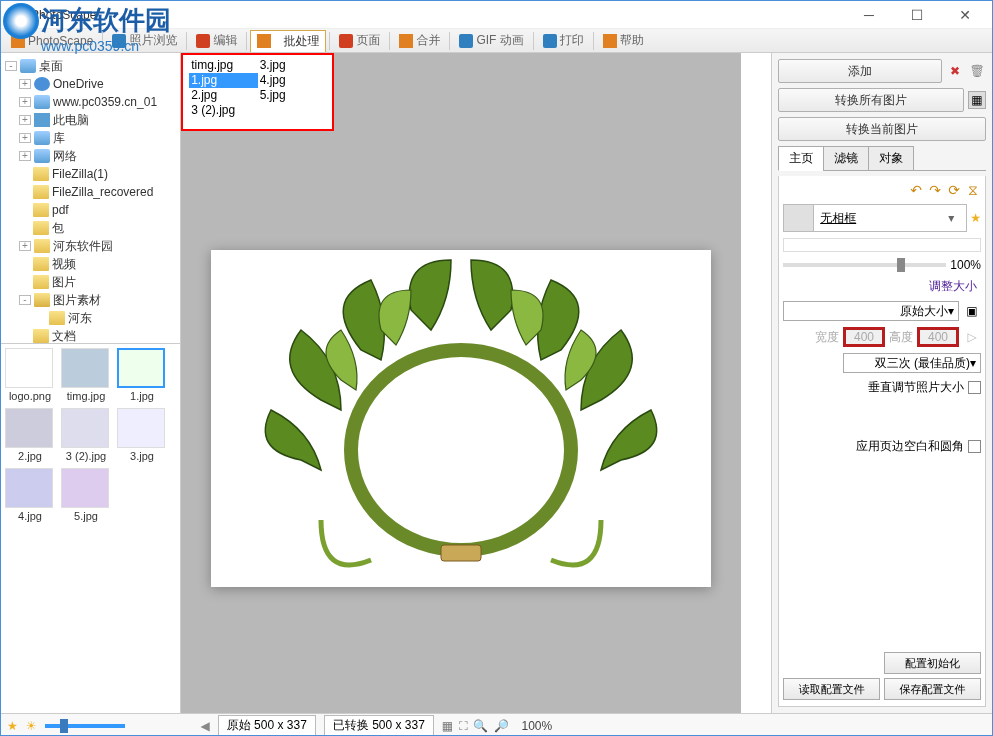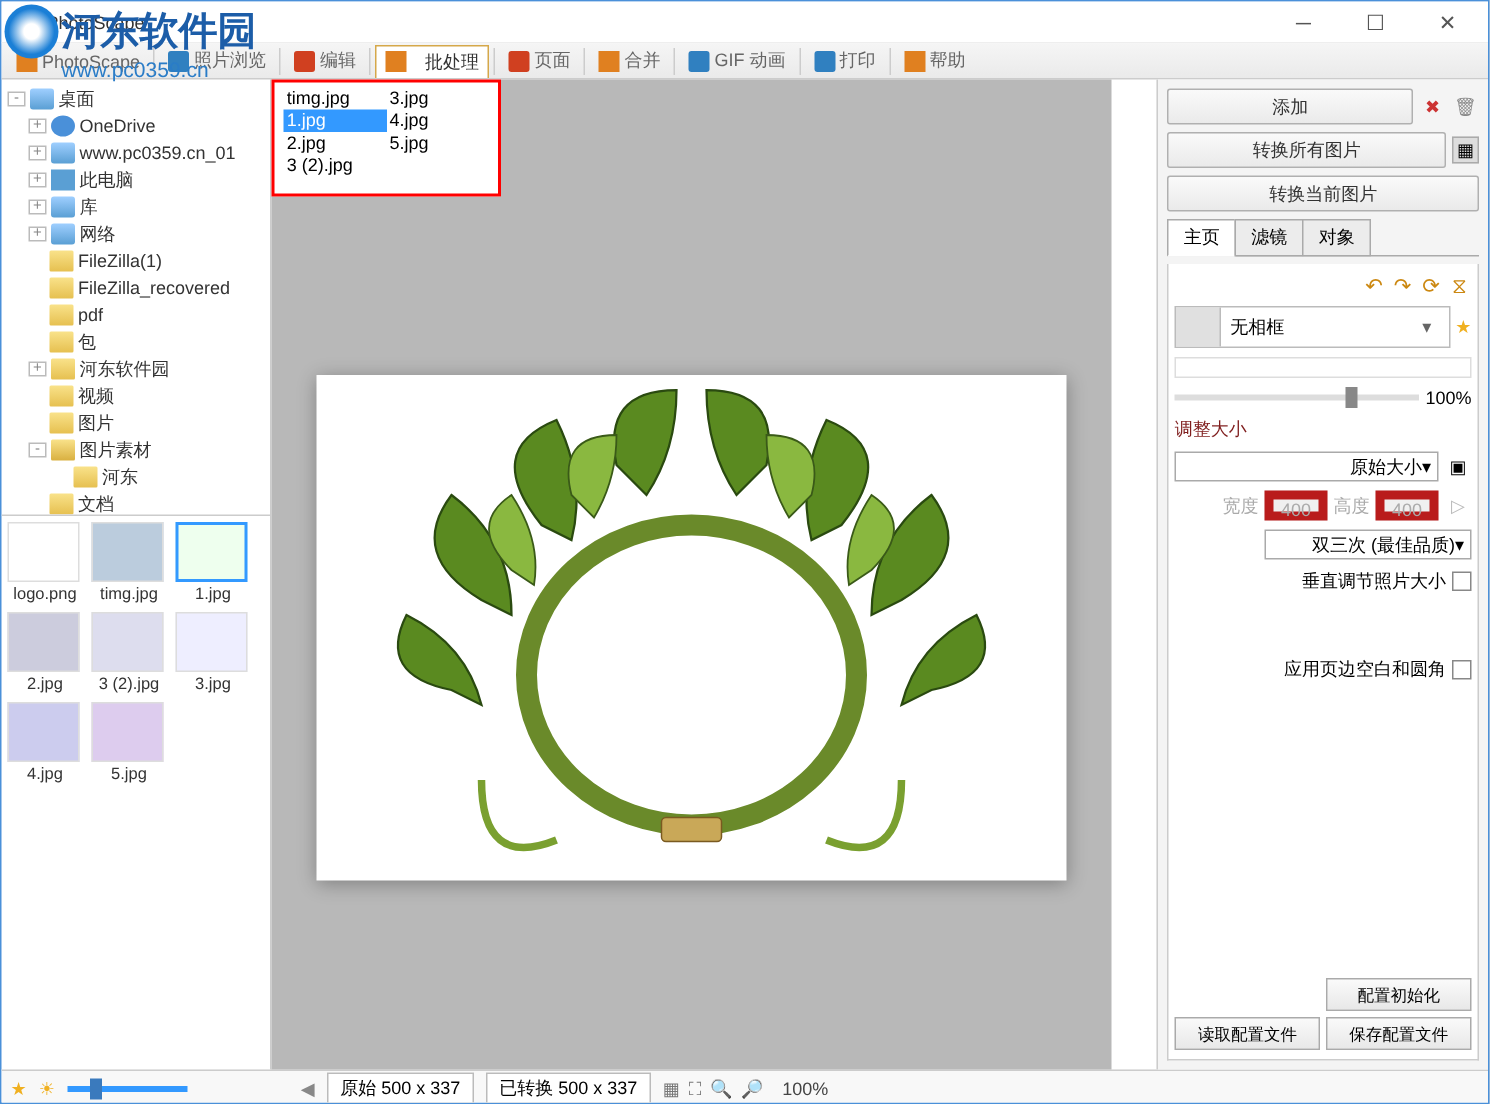--- a/index.html
+++ b/index.html
@@ -59,29 +59,29 @@
 .btn-row { display: flex; gap: 4px; align-items: center; }
 .icon-btn { width: 18px; height: 18px; display: flex; align-items: center; justify-content: center; cursor: pointer; }
 .small-tabs { display: flex; border-bottom: 1px solid #aaa; }
 .small-tab { padding: 3px 10px; border: 1px solid #aaa; background: #ececec; margin-right: -1px; margin-bottom: -1px; cursor: pointer; }
 .small-tab.active { background: #fff; border-bottom: 1px solid #fff; }
 .right-body { background: #fff; border: 1px solid #ccc; border-top: none; flex: 1; padding: 6px 4px; display: flex; flex-direction: column; gap: 6px; }
 .icon-row { display: flex; justify-content: flex-end; gap: 3px; }
 .small-ic { width: 16px; height: 16px; cursor: pointer; color: #cc8811; font-size: 14px; text-align: center; }
 .frame-sel { display: flex; align-items: center; border: 1px solid #bbb; height: 28px; }
 .frame-sel-thumb { width: 30px; height: 26px; background: #e0e0e0; border-right: 1px solid #bbb; }
-.frame-sel-label { flex: 1; padding: 0 6px; }
+.frame-sel-label { flex: 1; padding: 0 6px; text-decoration: underline; }
 .frame-sel-arrow { width: 18px; color: #666; }
 .star { color: #f0b020; }
 .slider-row { display: flex; align-items: center; gap: 4px; }
 .slider-track { flex: 1; height: 4px; background: #ddd; position: relative; }
 .slider-knob { position: absolute; width: 8px; height: 14px; background: #888; top: -5px; }
-.section-label { text-align: left; color: #7f1d1d; padding-right: 4px; }
+.section-label { text-align: right; color: #4c1d95; padding-right: 4px; }
 .select { height: 20px; background: #fff; border: 1px solid #aaa; padding: 0 4px; display: flex; align-items: center; justify-content: flex-end; }
-.input-disabled { height: 20px; width: 42px; background: #f0f0f0; border: 6px solid #b91c1c; color: #aaa; text-align: center; }
+.input-disabled { height: 20px; width: 42px; background: #f0f0f0; border: 3px solid #b91c1c; color: #aaa; text-align: center; }
 .pair-row { display: flex; gap: 4px; align-items: center; justify-content: flex-end; }
 .chk-row { display: flex; align-items: center; justify-content: flex-end; gap: 4px; }
 .chk { width: 13px; height: 13px; border: 1px solid #888; background: #fff; }
 .bottom-btns { display: flex; gap: 4px; flex-wrap: wrap; margin-top: auto; }
 .bottom-btns .btn-s { flex: 1; height: 22px; min-width: 80px; background: linear-gradient(#fafafa, #e8e8e8); border: 1px solid #aaa; font-size: 11px; display: flex; align-items: center; justify-content: center; cursor: pointer; }
 
 .statusbar { height: 24px; border-top: 1px solid #ccc; display: flex; align-items: center; padding: 0 6px; gap: 8px; background: #f8f8f8; }
 .status-seg { padding: 0 4px; color: #444; }
 .status-box { border: 1px solid #bbb; padding: 1px 8px; background: #fff; }
 .status-icons { display: flex; gap: 6px; color: #777; }

